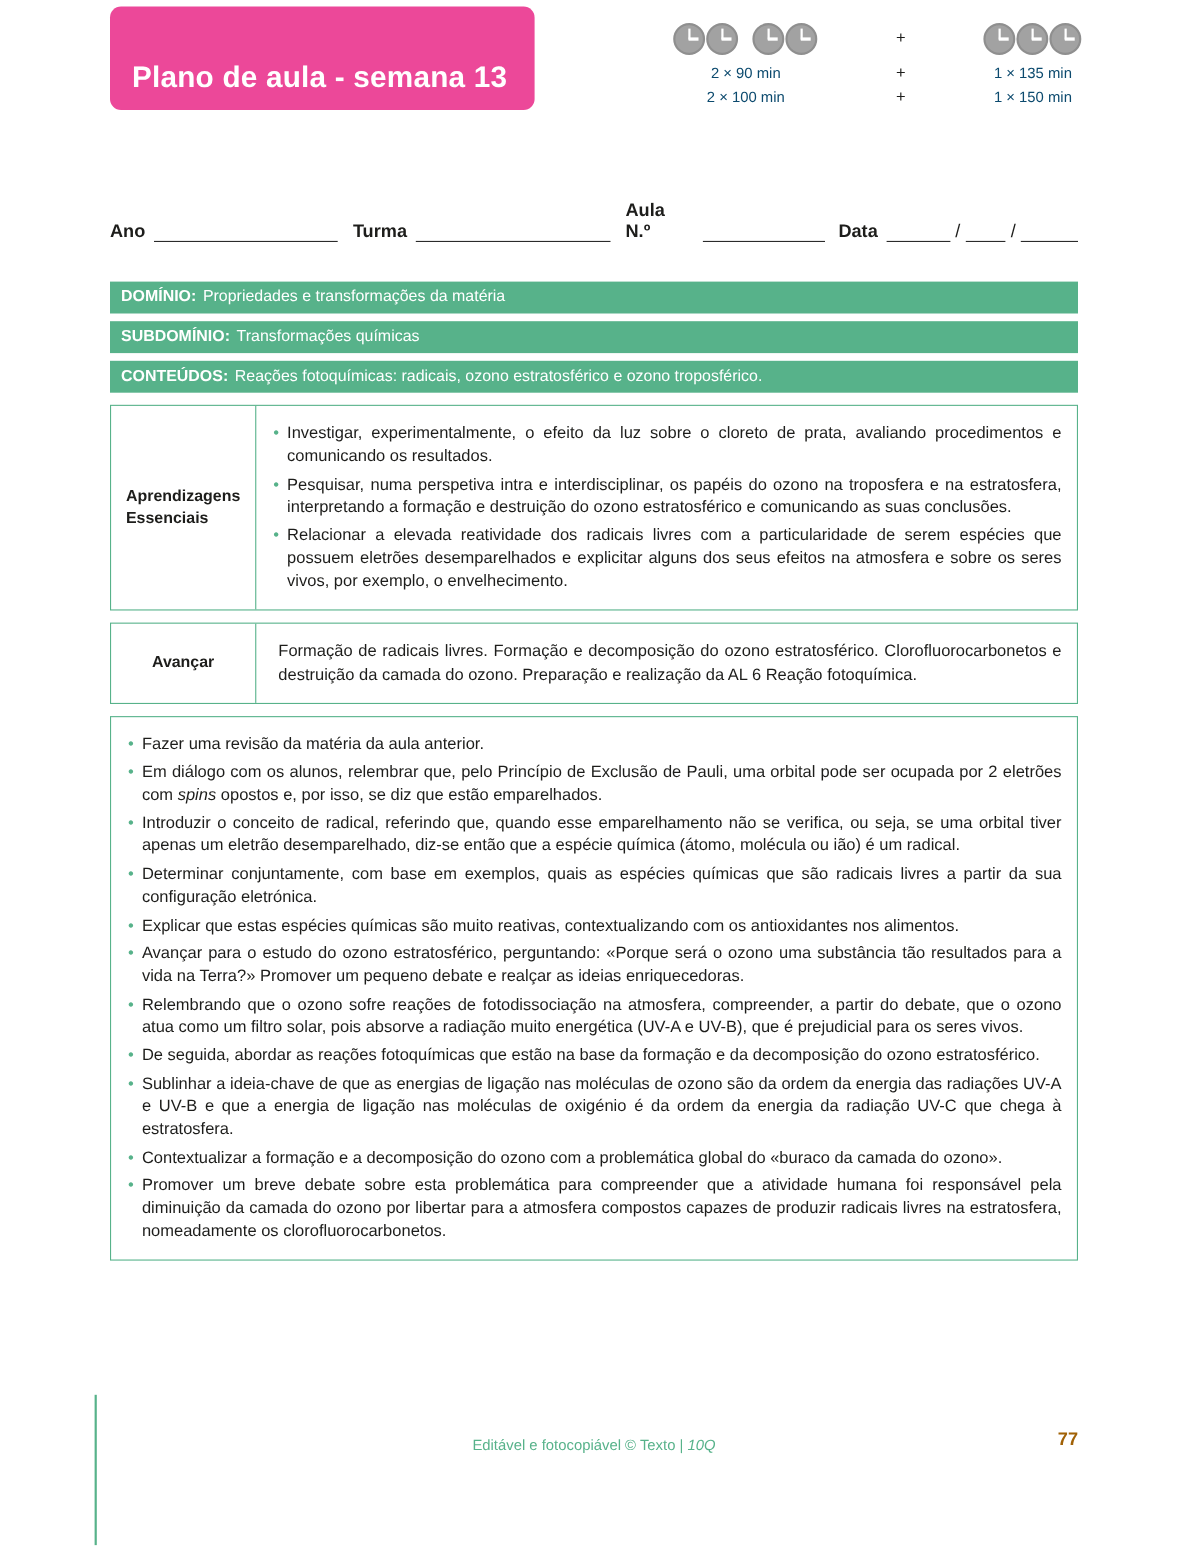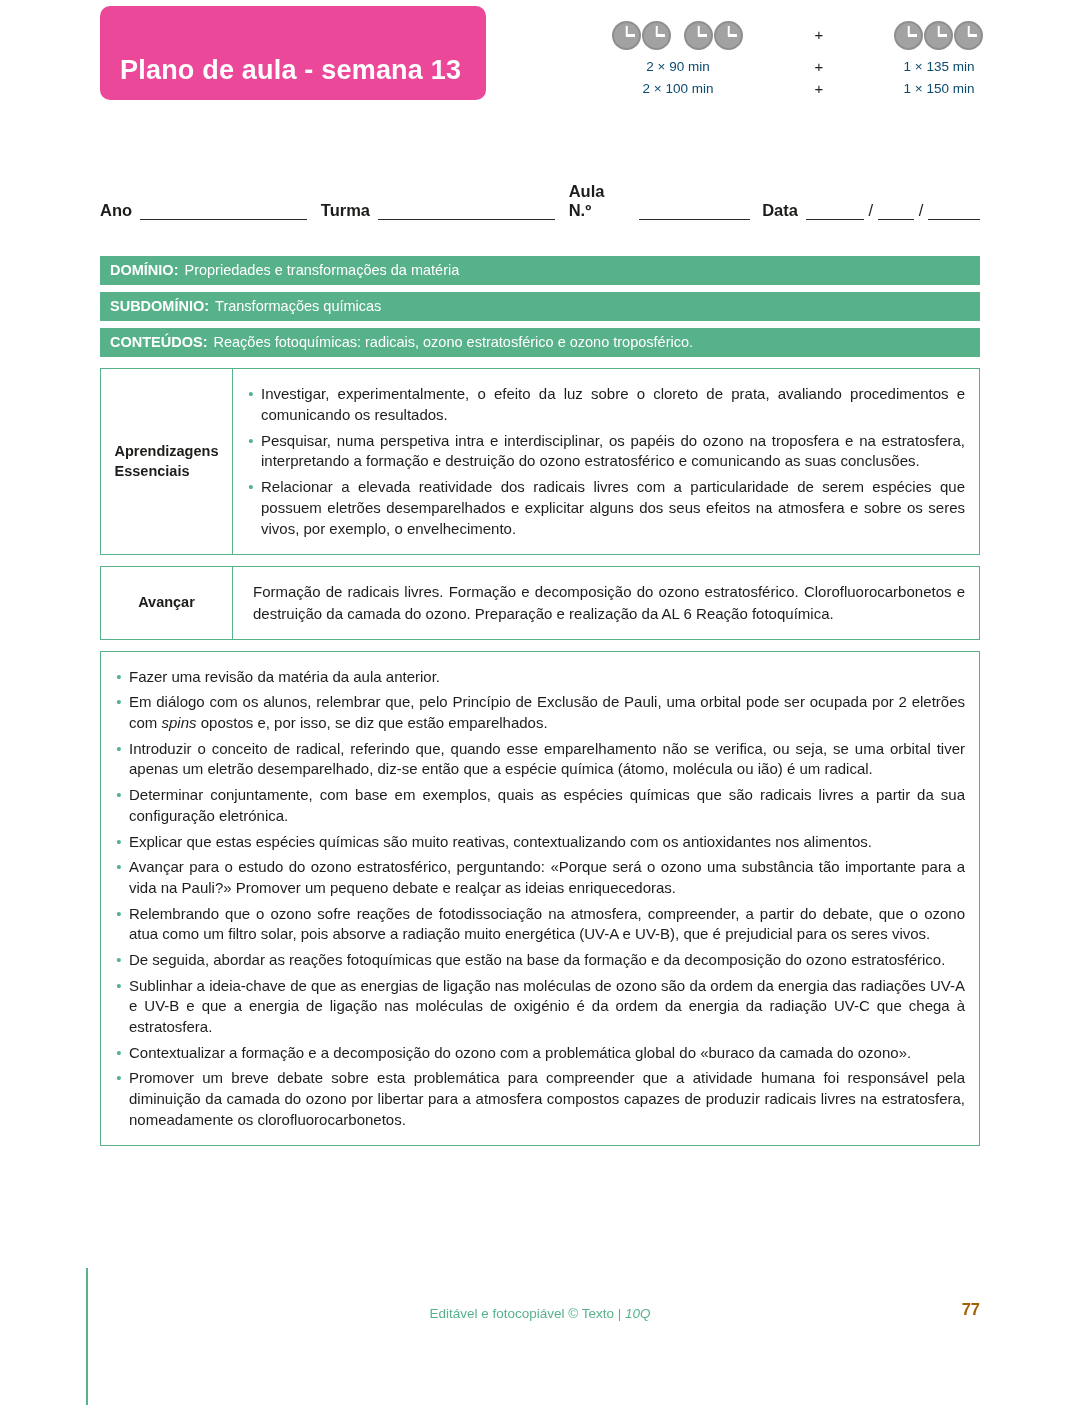--- a/index.html
+++ b/index.html
@@ -173,21 +173,21 @@
         <div class="bullet">
           <span class="bmark">•</span>
           <span class="btext">Determinar conjuntamente, com base em exemplos, quais as espécies químicas que são radicais livres a partir da sua configuração eletrónica.</span>
         </div>
         <div class="bullet">
           <span class="bmark">•</span>
           <span class="btext">Explicar que estas espécies químicas são muito reativas, contextualizando com os antioxidantes nos alimentos.</span>
         </div>
         <div class="bullet">
           <span class="bmark">•</span>
-          <span class="btext">Avançar para o estudo do ozono estratosférico, perguntando: «Porque será o ozono uma substância tão importante para a vida na Pauli?» Promover um pequeno debate e realçar as ideias enriquecedoras.</span>
+          <span class="btext">Avançar para o estudo do ozono estratosférico, perguntando: «Porque será o ozono uma substância tão resultados para a vida na Terra?» Promover um pequeno debate e realçar as ideias enriquecedoras.</span>
         </div>
         <div class="bullet">
           <span class="bmark">•</span>
           <span class="btext">Relembrando que o ozono sofre reações de fotodissociação na atmosfera, compreender, a partir do debate, que o ozono atua como um filtro solar, pois absorve a radiação muito energética (UV-A e UV-B), que é prejudicial para os seres vivos.</span>
         </div>
         <div class="bullet">
           <span class="bmark">•</span>
           <span class="btext">De seguida, abordar as reações fotoquímicas que estão na base da formação e da decomposição do ozono estratosférico.</span>
         </div>
         <div class="bullet">

